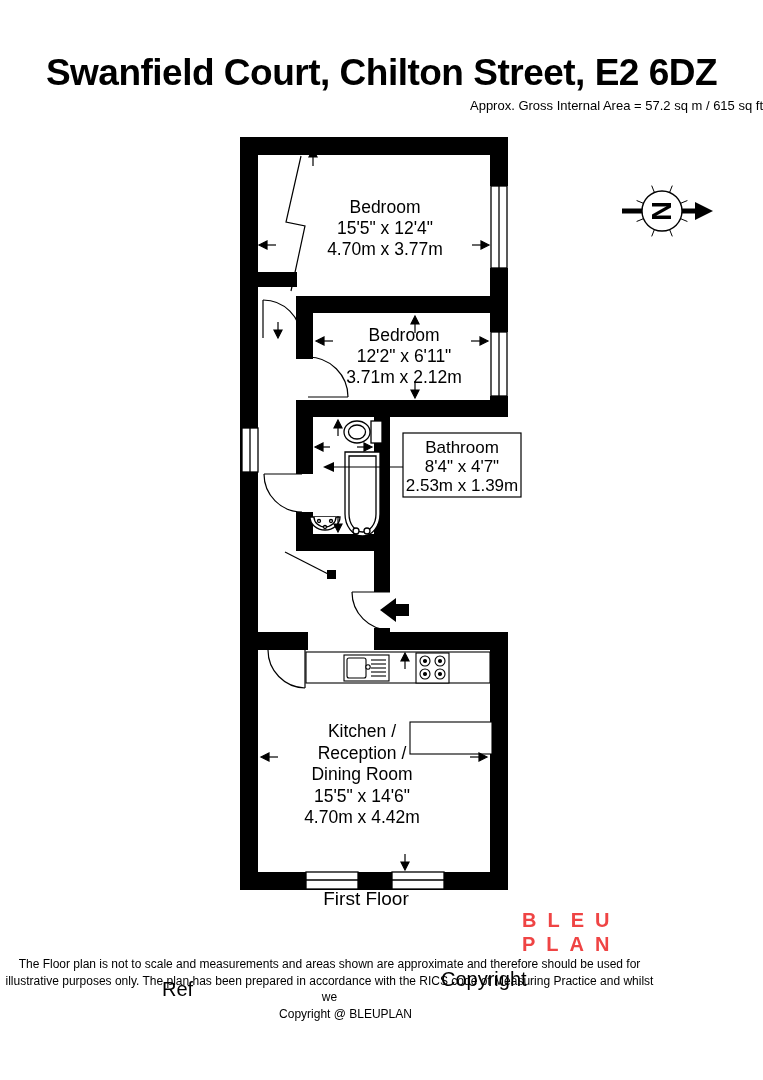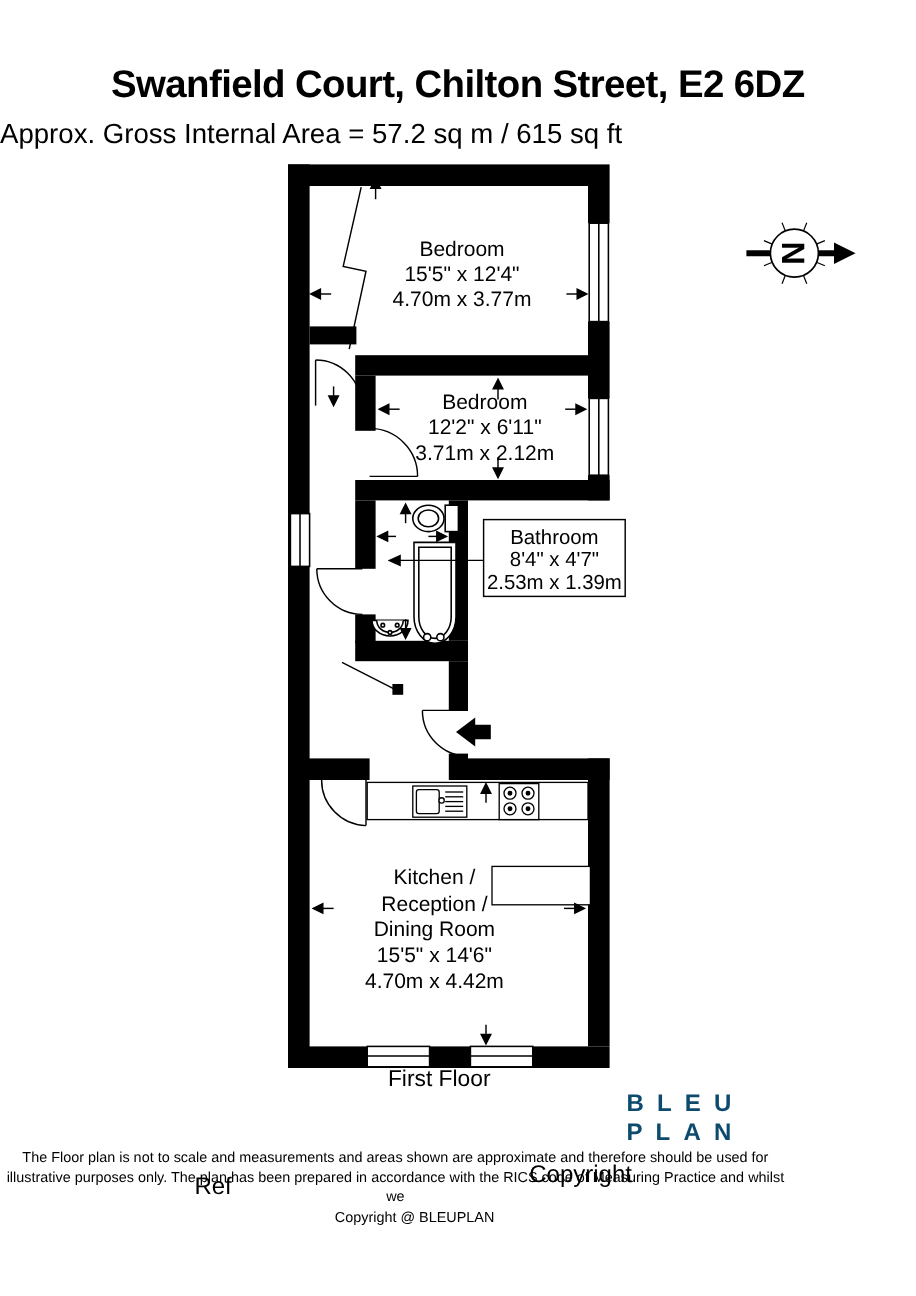--- a/index.html
+++ b/index.html
@@ -1,20 +1,20 @@
 <!DOCTYPE html>
 <html><head>
 <meta charset="utf-8">
 <style>
   html,body{margin:0;padding:0;background:#fff;}
   #page{position:relative;width:763px;height:1080px;background:#ffffff;overflow:hidden;
         font-family:"Liberation Sans",sans-serif;color:#000;}
   .hdr-title{position:absolute;top:52px;left:0;width:763px;text-align:center;
-             font-size:32px;font-weight:bold;letter-spacing:-0.5px;}
-  .hdr-sub{position:absolute;top:98px;left:0;width:763px;text-align:left;font-size:23px;}
+             font-size:37px;font-weight:bold;letter-spacing:-0.5px;}
+  .hdr-sub{position:absolute;top:98px;left:0;width:763px;text-align:right;font-size:13px;}
   #plan-svg{position:absolute;top:0;left:0;}
   .ref-label{position:absolute;top:978px;left:162px;font-size:20px;}
   .copyright-label{position:absolute;top:927px;left:441px;font-size:20px;margin-top:41px;}
   .logo{position:absolute;top:908px;left:522px;font-size:20px;font-weight:bold;
         letter-spacing:11px;line-height:24px;white-space:nowrap;}
   .disclaimer{position:absolute;top:956px;left:0;width:659px;text-align:center;
               font-size:12px;line-height:16.5px;}
   .copyline{margin-top:0;padding-left:32px;}
 </style>
 </head>
@@ -259,21 +259,21 @@
         <line x1="669.7" y1="229.8" x2="672.3" y2="236.4"></line>
         <line x1="680.9" y1="218.8" x2="687.4" y2="221.5"></line>
       </g>
       <text x="662" y="212" transform="rotate(90 662 211)" text-anchor="middle" dominant-baseline="central" font-size="27" font-weight="bold" fill="#000">N</text>
     </g>
   </svg>
 
   <div class="ref-label">Ref</div>
   <div class="copyright-label">Copyright</div>
 
-  <div class="logo" style="color: #0c4a6e;">
+  <div class="logo" style="color: #ef4444;">
     <div>BLEU</div>
     <div>PLAN</div>
   </div>
 
   <div class="disclaimer">
     <div>The Floor plan is not to scale and measurements and areas shown are approximate and therefore should be used for</div>
     <div>illustrative purposes only. The plan has been prepared in accordance with the RICS code of Measuring Practice and whilst we</div>
     <div class="copyline">Copyright @ BLEUPLAN</div>
   </div>
 

